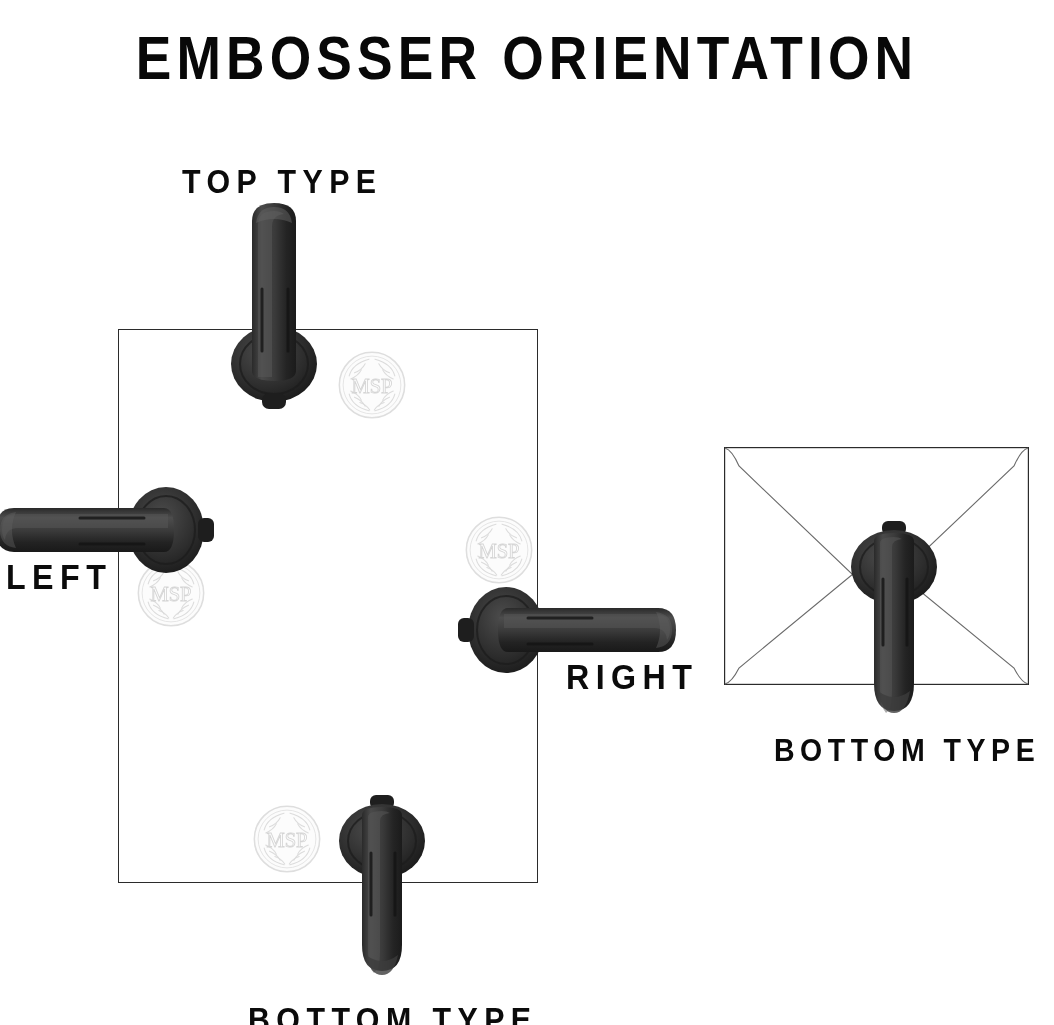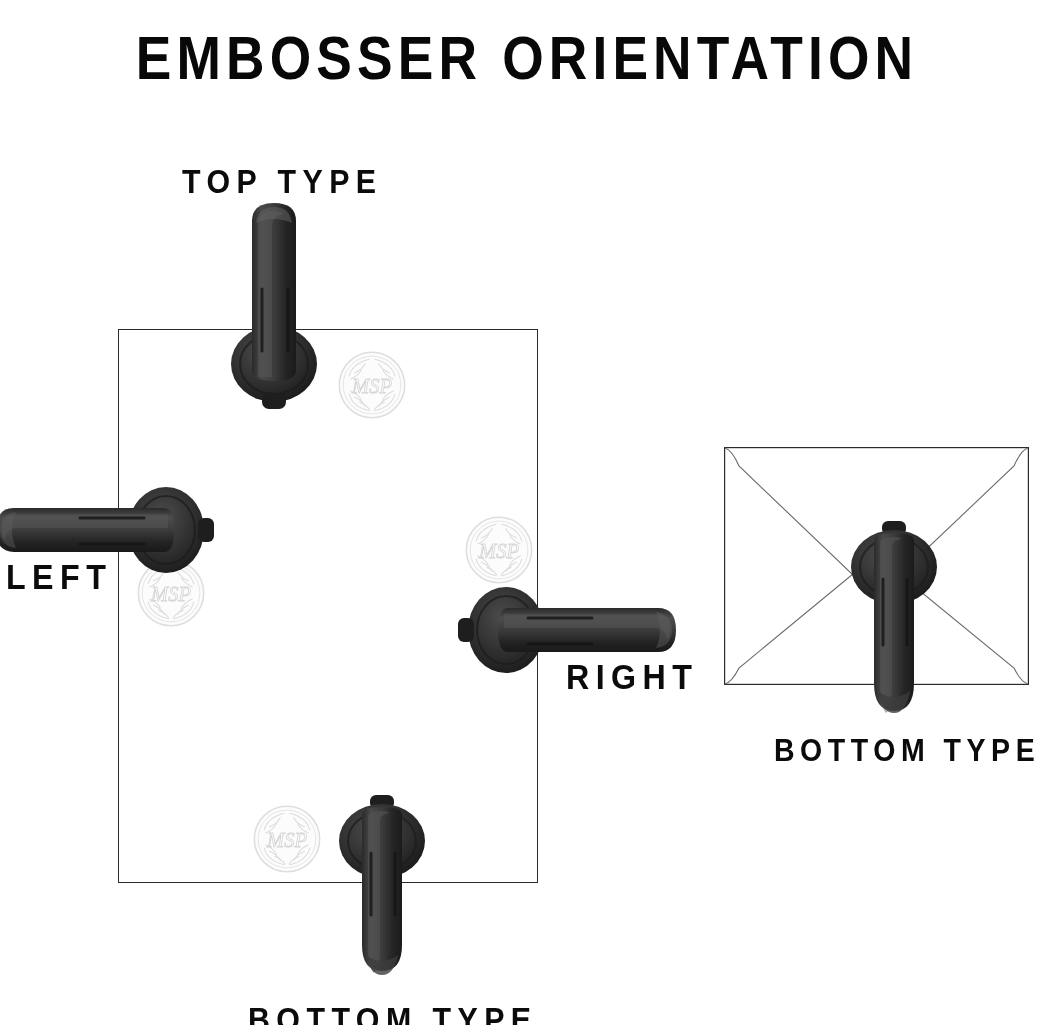--- a/index.html
+++ b/index.html
@@ -101,21 +101,20 @@
     width: 305px;
     height: 238px;
   }
   .envelope .env-svg { display: block; }
 
   
   .seal {
     position: absolute;
     width: 76px;
     height: 76px;
-    font-style: italic;
   }
   .seal svg { display: block; width: 100%; height: 100%; }
   .seal-top    { left: 334px; top: 324px; }
   .seal-left   { left: 133px; top: 532px; }
   .seal-right  { left: 461px; top: 489px; }
   .seal-bottom { left: 249px; top: 778px; }
 
   
   .embosser { position: absolute; }
   .embosser svg { display: block; width: 100%; height: 100%; overflow: visible; }

